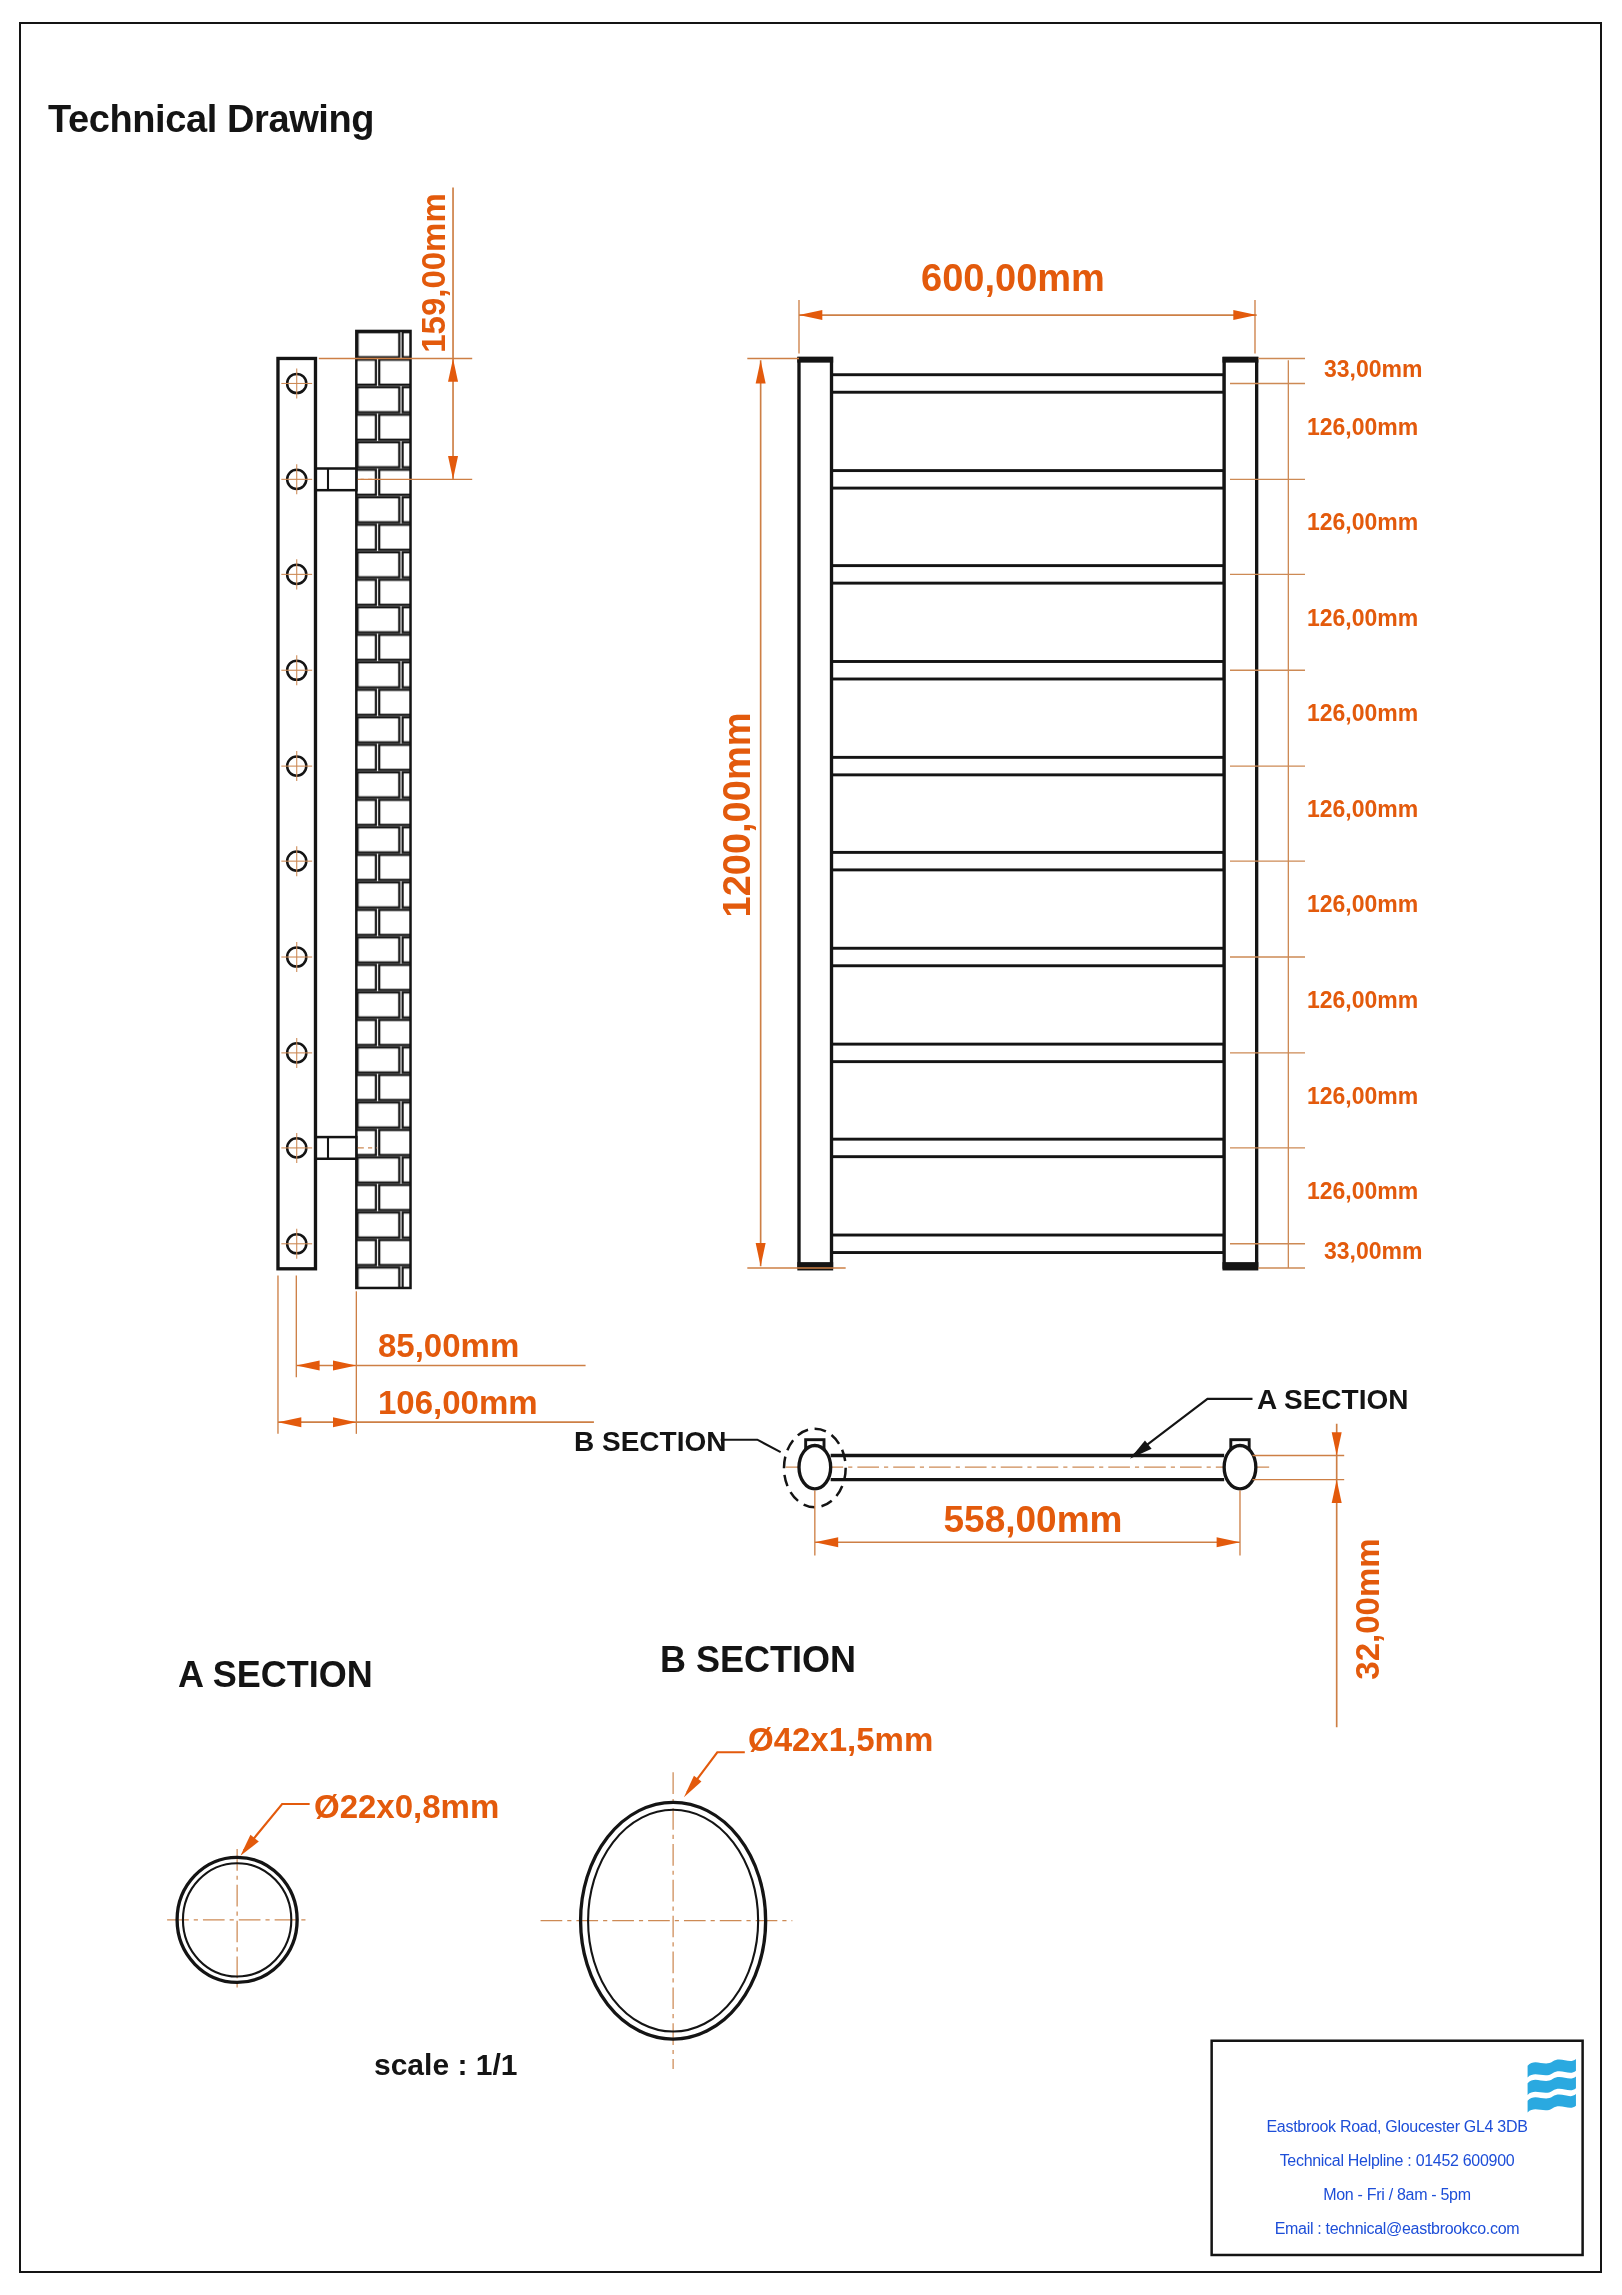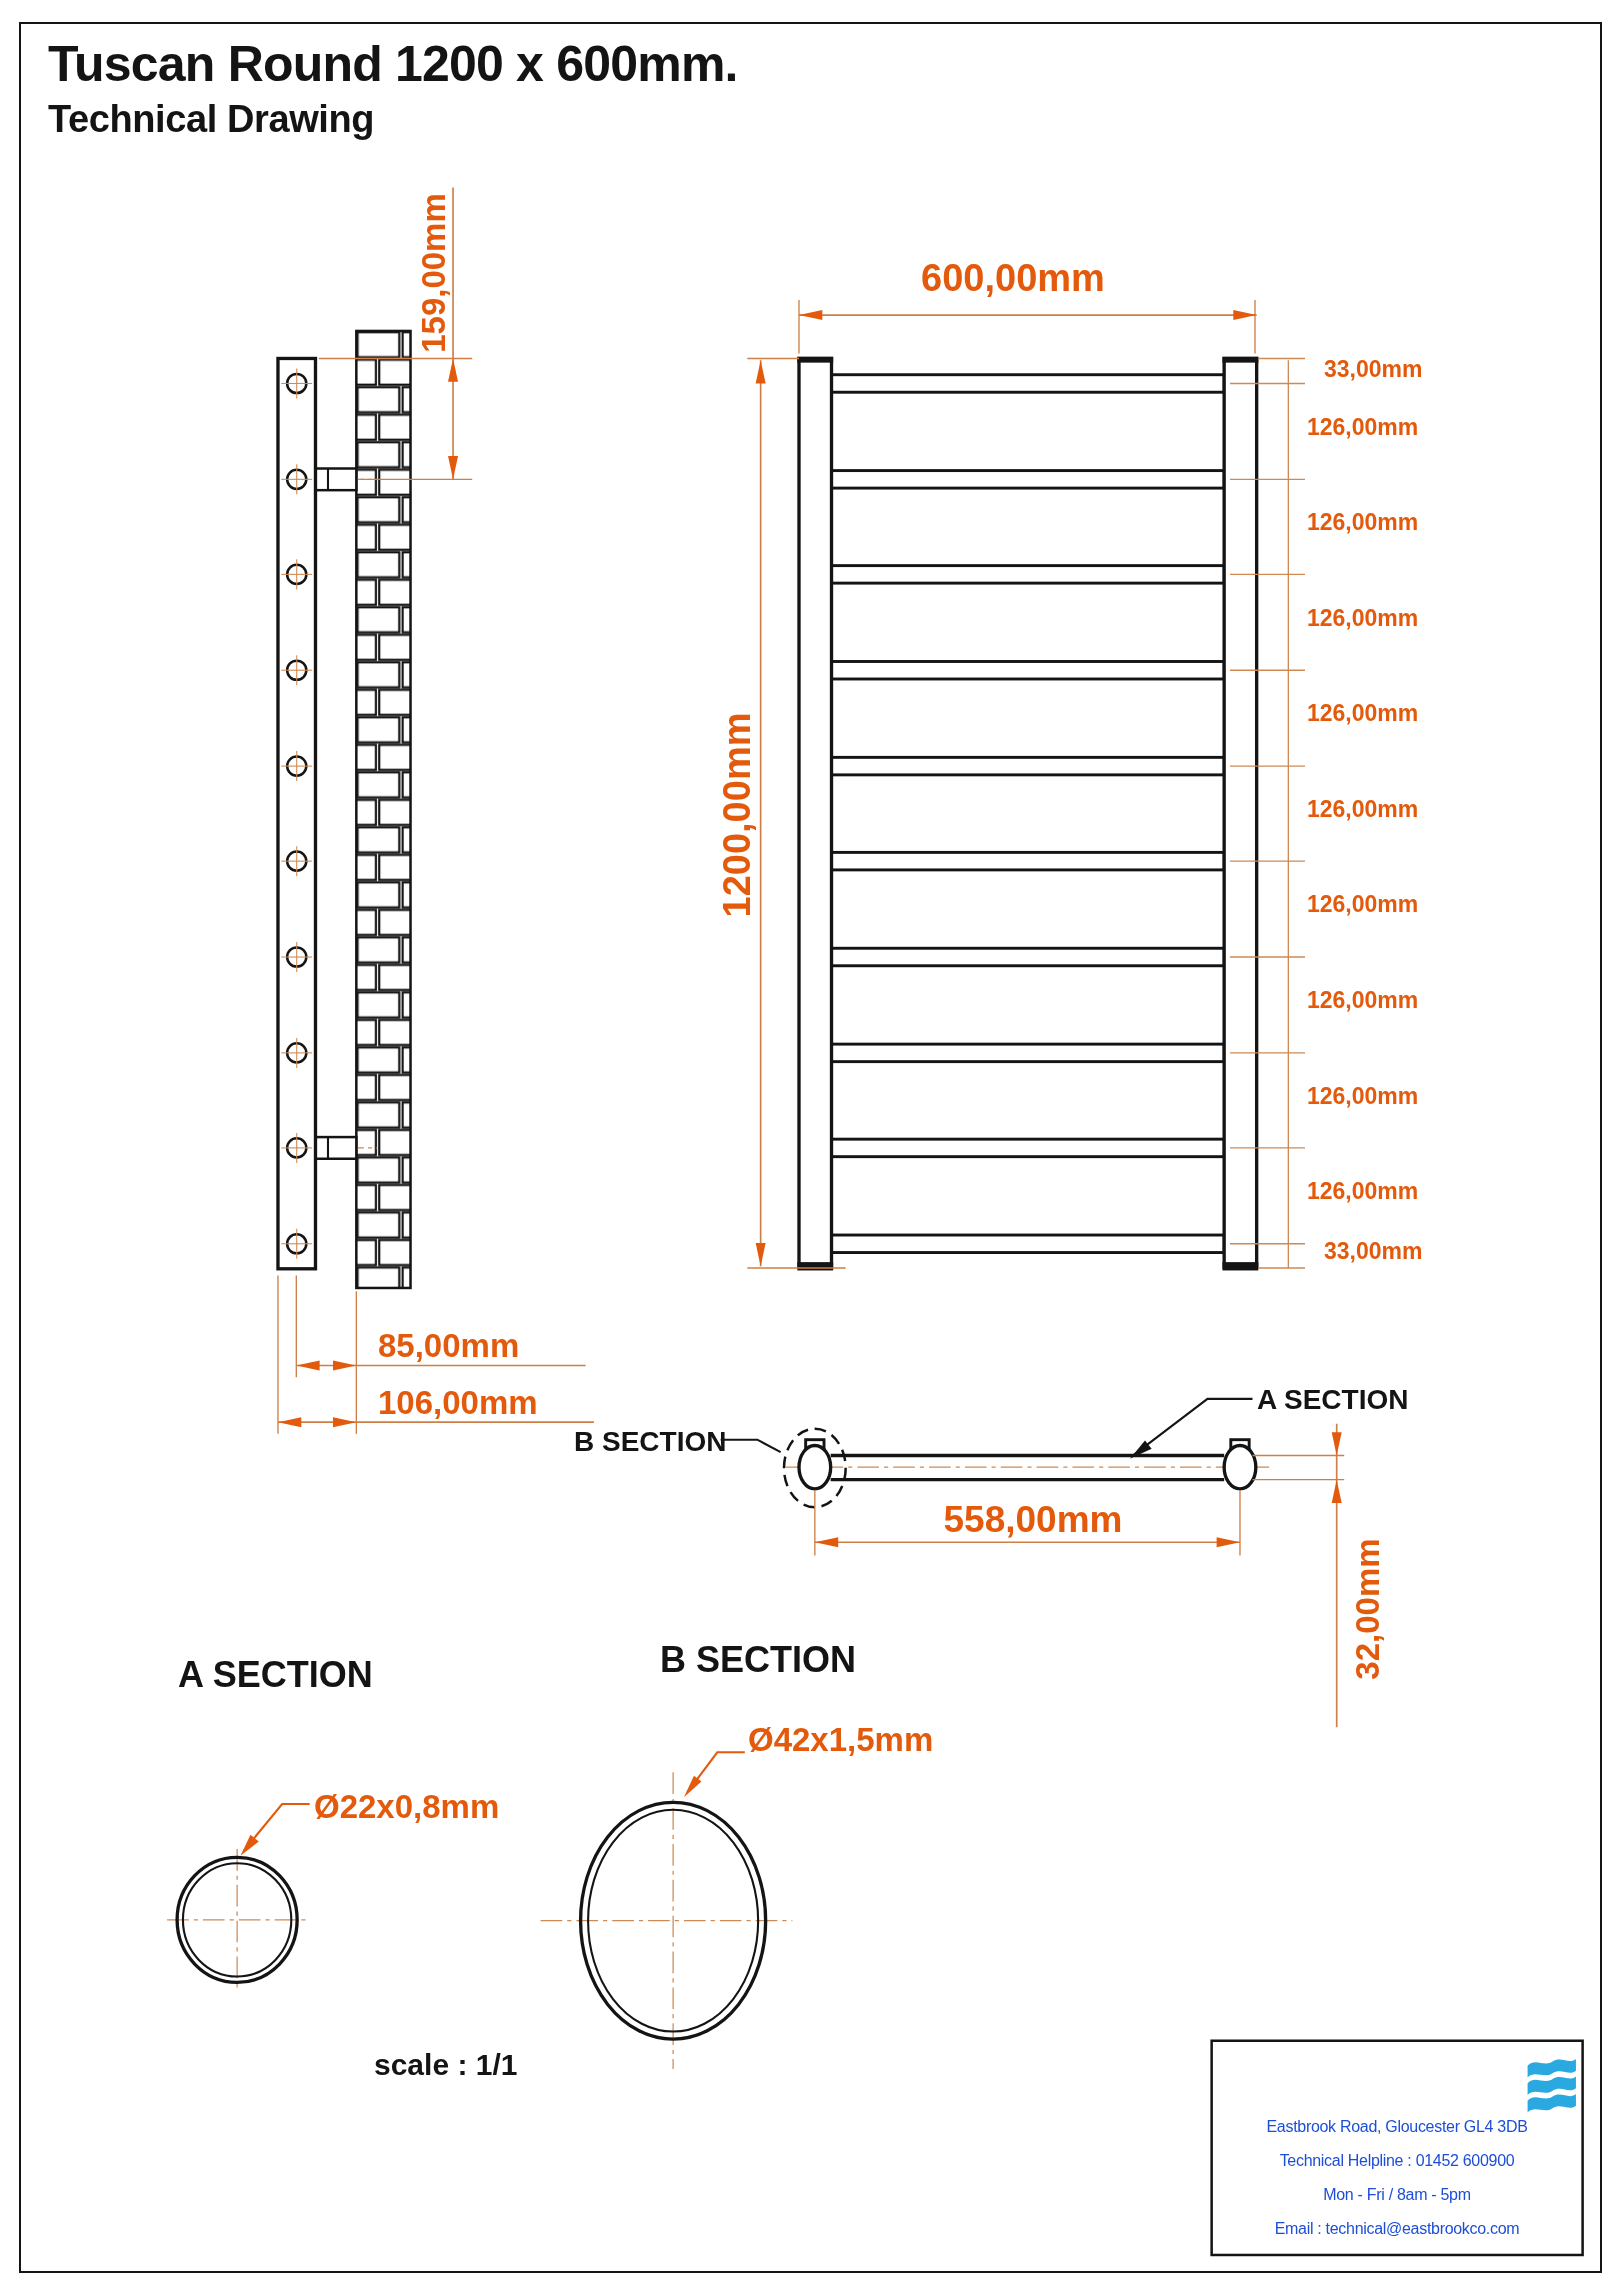--- a/index.html
+++ b/index.html
@@ -230,21 +230,20 @@
     <g>
       <rect x="1453" y="2448" width="445" height="257" fill="#ffffff" stroke="#141414" stroke-width="3"></rect>
       <g transform="translate(1832,2464)" fill="#2aa9e0">
         <path d="M0,14 C9,4 20,16 30,9 C40,2 50,13 58,6 L58,20 C50,27 40,16 30,23 C20,30 9,19 0,28 Z"></path>
         <path d="M0,35 C9,25 20,37 30,30 C40,23 50,34 58,27 L58,41 C50,48 40,37 30,44 C20,51 9,40 0,49 Z"></path>
         <path d="M0,56 C9,46 20,58 30,51 C40,44 50,55 58,48 L58,62 C50,69 40,58 30,65 C20,72 9,61 0,70 Z"></path>
       </g>
     </g>
   </svg>
 
-  <div class="txt title">Tuscan Round 1200 x 600mm.</div>
   <div class="txt subtitle">Technical Drawing</div>
 
   <div class="txt dim rot" style="left:434px;top:273px;">159,00mm</div>
   <div class="txt dim" style="left:378px;top:1327px;">85,00mm</div>
   <div class="txt dim" style="left:378px;top:1384px;">106,00mm</div>
 
   <div class="txt dim dim-l ctr" style="left:1001px;top:257px;margin-left:12px;">600,00mm</div>
   <div class="txt dim dim-l rot" style="left:737px;top:815px;">1200,00mm</div>
   <div class="txt dim-chain" style="left:1324px;top:356px;">33,00mm</div>
   <div class="txt dim-chain" style="left:1307px;top:414px;">126,00mm</div>

